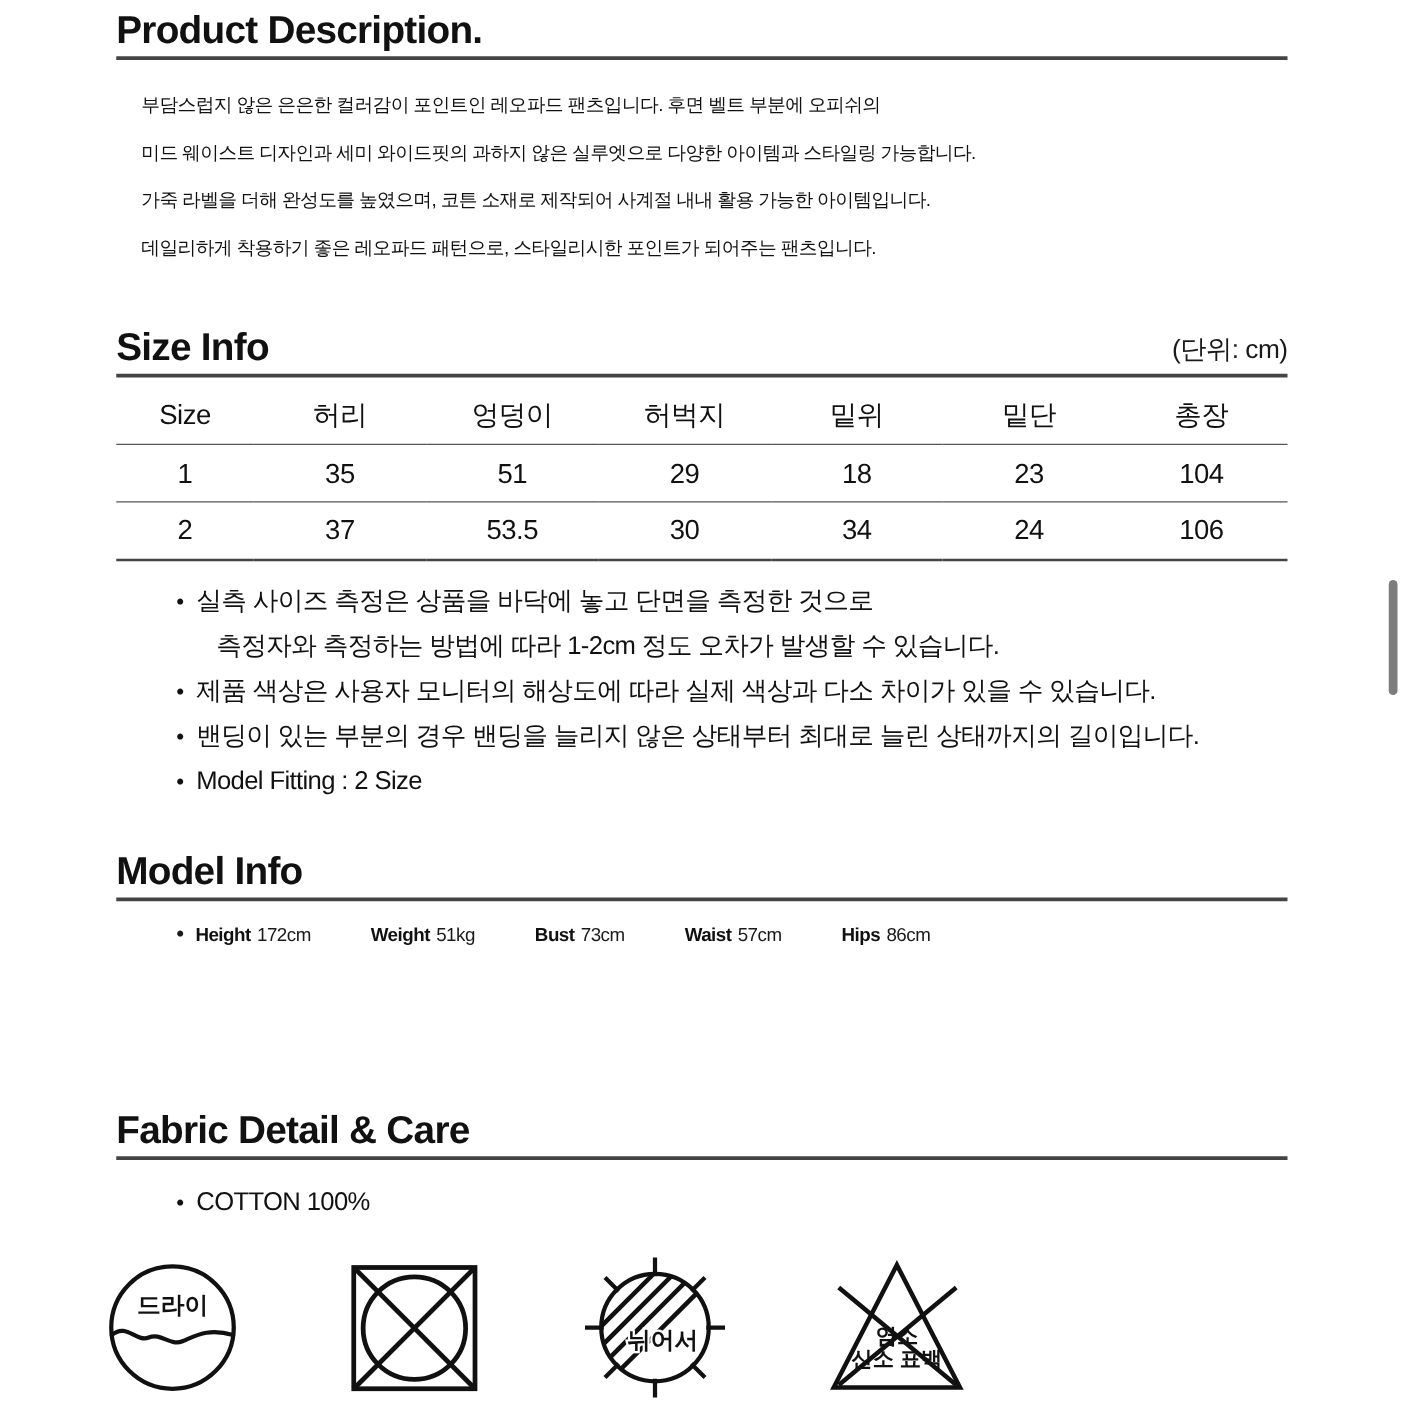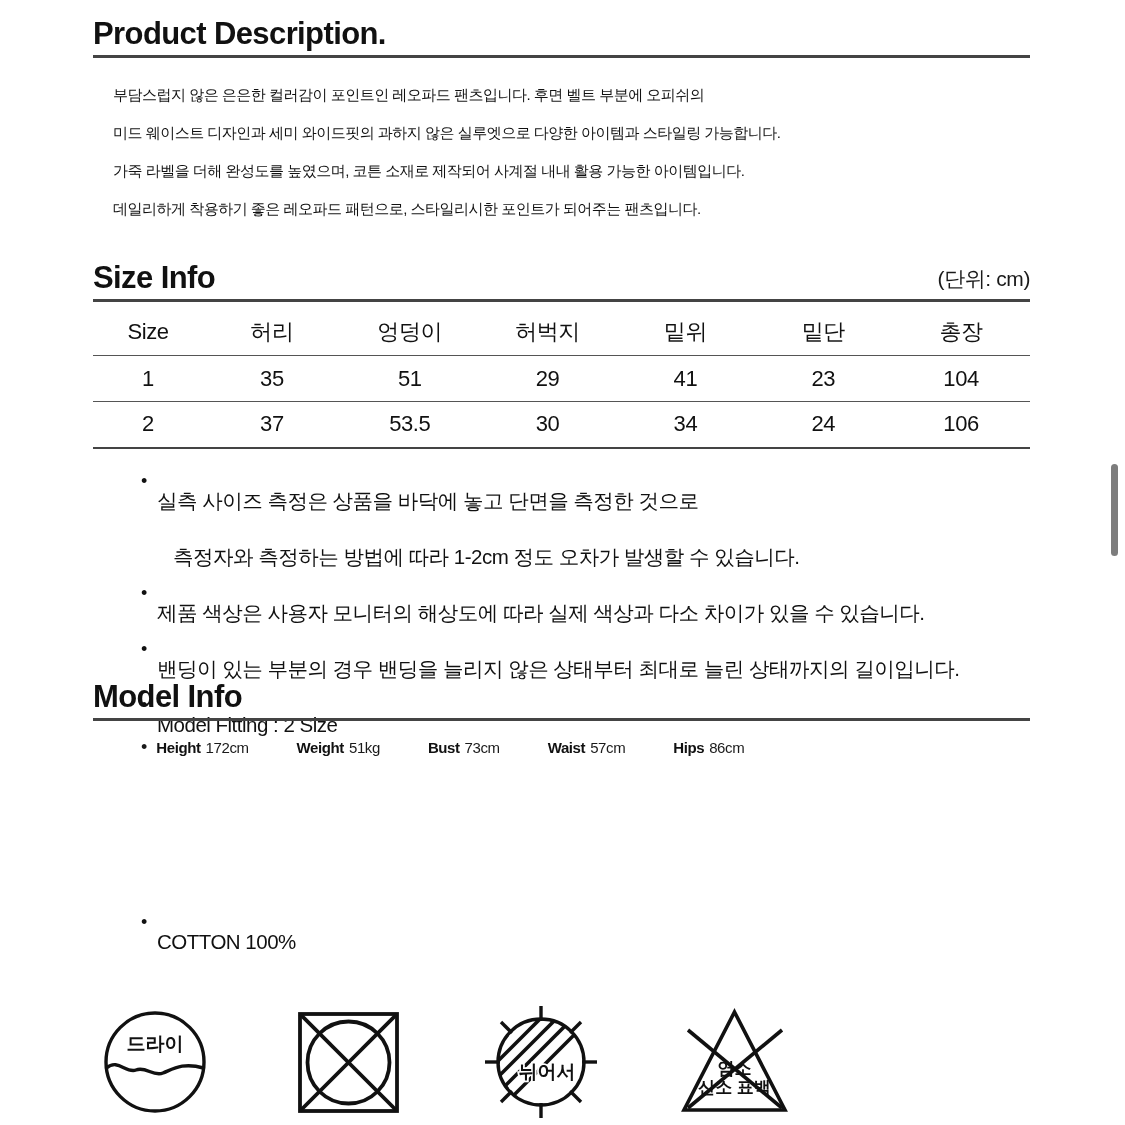--- a/index.html
+++ b/index.html
@@ -89,21 +89,21 @@
     color: #111111;
     white-space: nowrap;
   }
   .bullet-dot {
     width: 16px;
     flex: 0 0 16px;
     text-align: left;
     font-size: 18px;
     line-height: 36px;
   }
-  .bullet-text { flex: 1 1 auto; margin-top: 20px; }
+  .bullet-text { flex: 1 1 auto; }
   .bullet-cont { padding-left: 16px; }
 
   
   .model-row {
     display: flex;
     align-items: baseline;
     margin-top: 16px;
     padding-left: 48px;
     white-space: nowrap;
   }
@@ -112,21 +112,21 @@
   .model-item:last-child { margin-right: 0; }
   .model-label { font-weight: bold; color: #111111; }
   .model-value { font-weight: normal; color: #1a1a1a; margin-left: 5px; }
 
   
   .fabric-bullets { margin-top: 16px; padding-left: 48px; }
 
   
   .care-row {
     position: absolute;
-    left: 93px;
+    left: 76px;
     top: 1000px;
     width: 937px;
     display: flex;
     justify-content: flex-start;
     align-items: flex-start;
   }
   .care-symbol { width: 125px; height: 125px; margin-right: 68px; }
   .care-symbol:last-child { margin-right: 0; }
   .care-symbol svg { display: block; width: 100%; height: 100%; }
 
@@ -147,21 +147,21 @@
     height: 92px;
     background: #7d7d7d;
     border-radius: 4px;
   }
 </style>
 </head>
 <body>
 
 <div class="page">
 
-  <div class="section" style="top: 18px;">
+  <div class="section" style="top: 8px;">
     <div class="sec-head">
       <div class="sec-title">Product Description.</div>
     </div>
     <div class="desc">
       <p>부담스럽지 않은 은은한 컬러감이 포인트인 레오파드 팬츠입니다. 후면 벨트 부분에 오피쉬의</p>
       <p>미드 웨이스트 디자인과 세미 와이드핏의 과하지 않은 실루엣으로 다양한 아이템과 스타일링 가능합니다.</p>
       <p>가죽 라벨을 더해 완성도를 높였으며, 코튼 소재로 제작되어 사계절 내내 활용 가능한 아이템입니다.</p>
       <p>데일리하게 착용하기 좋은 레오파드 패턴으로, 스타일리시한 포인트가 되어주는 팬츠입니다.</p>
     </div>
   </div>
@@ -183,21 +183,21 @@
           <th class="col-rest">밑단</th>
           <th class="col-rest">총장</th>
         </tr>
       </thead>
       <tbody>
         <tr>
           <td>1</td>
           <td>35</td>
           <td>51</td>
           <td>29</td>
-          <td>41</td>
+          <td>18</td>
           <td>23</td>
           <td>104</td>
         </tr>
         <tr>
           <td>2</td>
           <td>37</td>
           <td>53.5</td>
           <td>30</td>
           <td>34</td>
           <td>24</td>
@@ -248,20 +248,23 @@
       <span class="model-item">
         <span class="model-label">Waist</span><span class="model-value">57cm</span>
       </span>
       <span class="model-item">
         <span class="model-label">Hips</span><span class="model-value">86cm</span>
       </span>
     </div>
   </div>
 
   <div class="section" style="top: 888px;">
+    <div class="sec-head">
+      <div class="sec-title">Fabric Detail &amp; Care</div>
+    </div>
     <div class="fabric-bullets">
       <div class="bullet-row">
         <span class="bullet-dot">•</span>
         <span class="bullet-text">COTTON 100%</span>
       </div>
     </div>
   </div>
 
   <div class="care-row">
 

